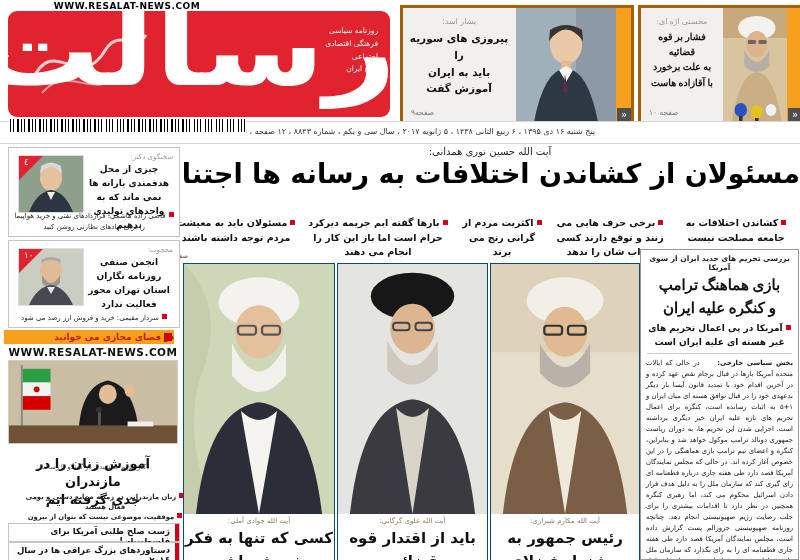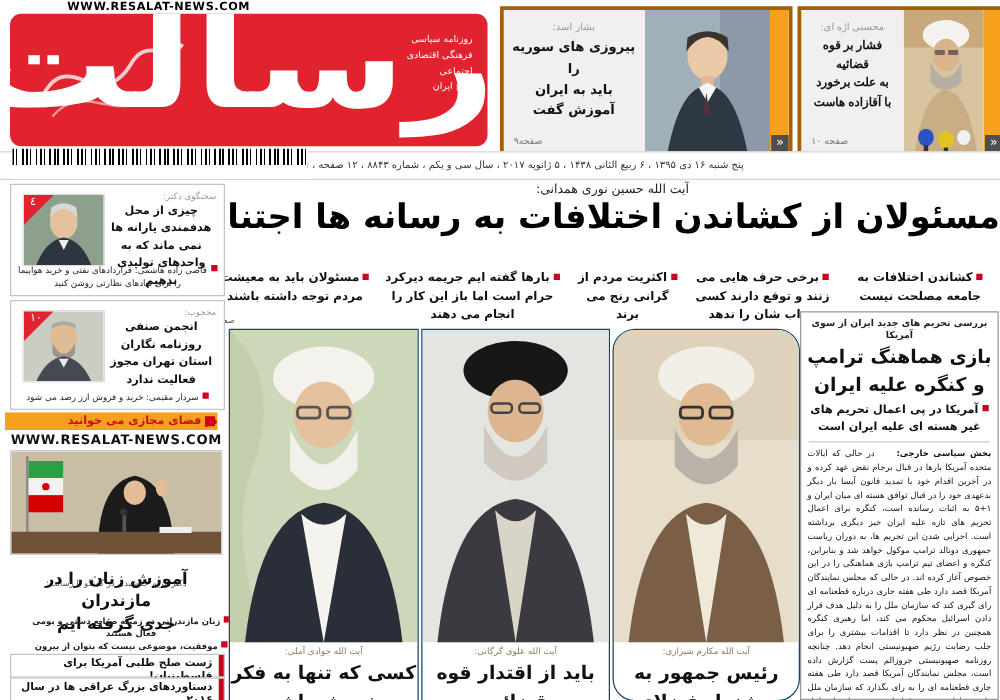--- a/index.html
+++ b/index.html
@@ -69,30 +69,30 @@
   #ivhead{left:8px;top:455px;width:170px;cursor:pointer;}
   #ivhead span{display:block;text-align:center;font-size:13px;font-weight:bold;line-height:1.4;}
   #ivbullets{left:8px;top:492px;width:170px;font-size:6.8px;font-weight:bold;line-height:1.5;text-align:center;color:#222;margin-left:12px;}
   .slink{left:8px;width:170px;height:17px;border:1px solid #c5c5c5;background:#fff;cursor:pointer;}
   #slink1{top:523px;} #slink2{top:542px;}
   .slink .rb{position:absolute;right:0;top:0;width:4px;height:100%;background:#d0021b;}
   .slink .lt{position:absolute;right:9px;top:2px;font-size:8.5px;font-weight:bold;}
 
   
   .cbox{top:263px;height:296px;border:1px solid #0c4a6e;background:#fff;overflow:hidden;}
-  #cbox1{left:183px;width:150px;} #cbox2{left:337px;width:149px;} #cbox3{left:490px;width:148px;border-radius:18px;}
+  #cbox1{left:183px;width:150px;} #cbox2{left:337px;width:149px;} #cbox3{left:490px;width:148px;}
   .cbox svg{display:block;width:100%;height:250px;}
   .ccap{font-size:7px;color:#8a7a5a;text-align:center;margin-top:3px;}
   .chead{font-size:15px;font-weight:bold;text-align:center;margin-top:2px;line-height:1.5;cursor:pointer;}
 
   
   #analysis{left:640px;top:249px;width:159px;height:311px;border:1px solid #999;overflow:hidden;
             background:#fff;box-sizing:border-box;}
   .akick{font-size:7.5px;font-weight:bold;text-align:center;padding:4px 2px 2px;color:#222;}
-  .ahead{cursor:pointer;}
+  .ahead{cursor:pointer;font-family:Liberation Serif, serif;}
   .ahead span{display:block;text-align:center;font-size:15px;font-weight:bold;line-height:1.5;}
   .abullet{font-size:9px;font-weight:bold;text-align:center;line-height:1.5;margin-top:3px;padding:0 6px;}
   .adiv{height:1px;background:#ccc;margin:4px 6px;}
   .abody{font-size:6.8px;text-align:justify;line-height:1.62;padding:0 5px;color:#111;}
   .alead{font-weight:bold;padding-left:14px;}
 </style>
 </head>
 <body>
 
 <div class="page">

